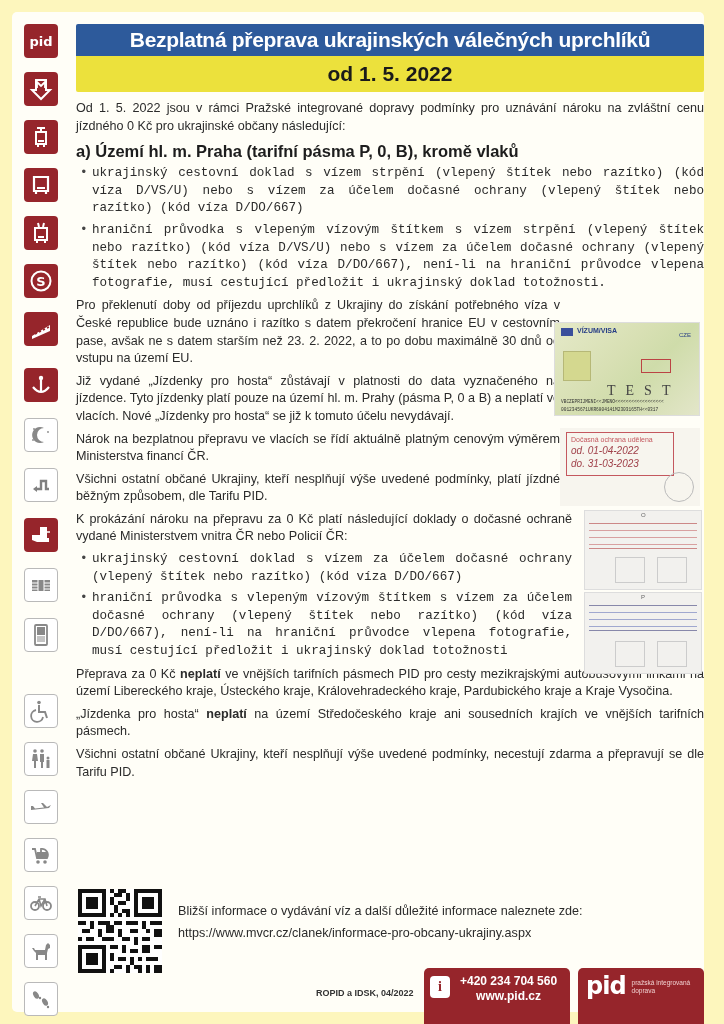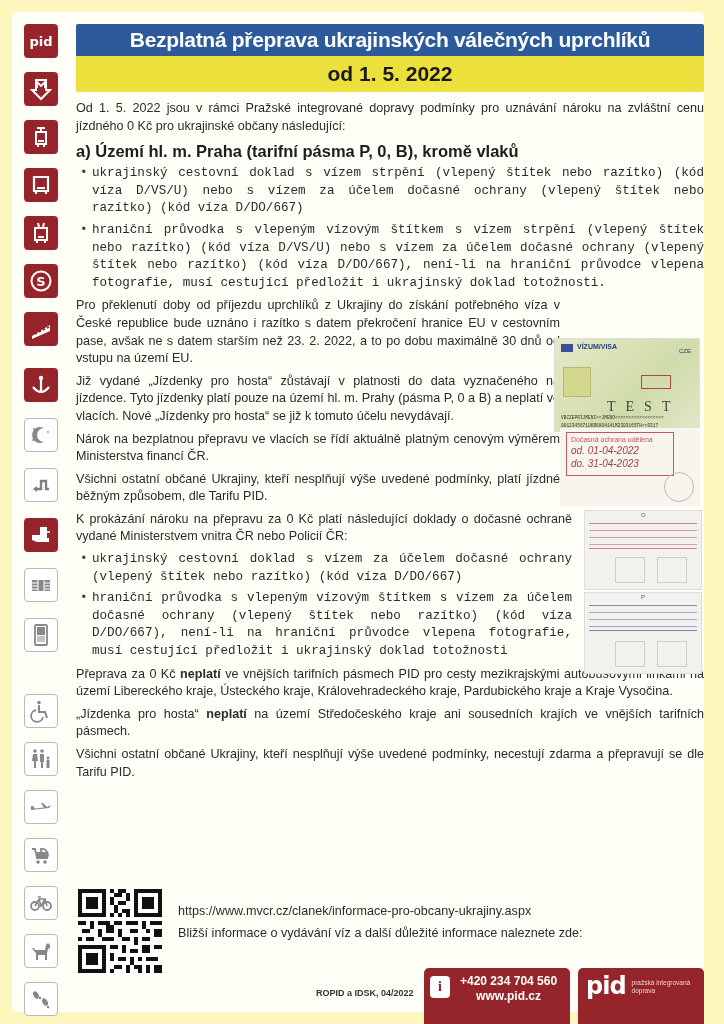--- a/index.html
+++ b/index.html
@@ -84,21 +84,21 @@
   .narrow2 { width: 496px; }
   b { font-weight: bold; }
 
   
   .doc-img {
     position: absolute;
     background: #f3f1ea;
     border: 1px solid #ddd;
   }
   .visa {
-    left: 554px; top: 338px; width: 146px; height: 94px;
+    left: 554px; top: 322px; width: 146px; height: 94px;
     background: linear-gradient(135deg, #e5e9c8 0%, #d8e0b4 40%, #cfdcaa 60%, #e3e6c9 100%);
   }
   .visa .hdr { position:absolute; left:6px; top:5px; width:12px; height:8px; background:#3a4f9b; }
   .visa .ttl { position:absolute; left:22px; top:4px; font-size:7px; font-weight:bold; color:#263d85; }
   .visa .cze { position:absolute; right:8px; top:9px; font-size:6px; color:#263d85; }
   .visa .photo { position:absolute; left:8px; top:28px; width:28px; height:30px; background:#d4d88f; border:1px solid #b6b877;}
   .visa .stamp { position:absolute; left:86px; top:36px; width:30px; height:14px; border:1px solid #b44; }
   .visa .test { position:absolute; left:52px; top:60px; font-family:"Liberation Serif",serif; font-size:14px; letter-spacing:10px; color:#444; }
   .visa .mrz { position:absolute; left:6px; right:6px; font-family:"Liberation Mono",monospace; font-size:4.5px; color:#333; white-space:nowrap; overflow:hidden; }
   .visa .mrz1 { top:76px; } .visa .mrz2 { top:84px; }
@@ -341,21 +341,21 @@
   <div class="stamp"></div>
   <div class="test">TEST</div>
   <div class="mrz mrz1">VBCZEPRIJMENI&lt;&lt;JMENO&lt;&lt;&lt;&lt;&lt;&lt;&lt;&lt;&lt;&lt;&lt;&lt;&lt;&lt;&lt;&lt;&lt;&lt;</div>
   <div class="mrz mrz2">0012345671UKR6804141M2303165TH&lt;&lt;0317</div>
 </div>
 
 <div class="doc-img stamp-img">
   <div class="stamp-box">
     <div>Dočasná ochrana udělena</div>
     <div class="row"><span>od</span>. <span>01-04-2022</span></div>
-    <div class="row"><span>do</span>. <span>31-04-2023</span></div>
+    <div class="row"><span>do</span>. <span>31-03-2023</span></div>
   </div>
   <div class="stamp-sig"></div>
 </div>
 
 <div class="doc-img form-img">
   <div style="position:absolute;left:56px;top:1px;font-size:6px;color:#666;">O</div>
   <div class="form-lines red"></div>
   <div class="form-box" style="left:30px;"></div>
   <div class="form-box" style="left:72px;"></div>
 </div>
@@ -382,22 +382,22 @@
       <path d="M1 10h2v1H1z M5 10h1v2H5z M7 9h2v2H7z M10 10h1v2h-1z M13 10h2v1h-2z M17 10h1v1h-1z M19 10h2v2h-2z"></path>
       <path d="M0 12h1v1H0z M2 12h2v1H2z M6 12h3v1H6z M11 12h2v1h-2z M14 12h1v2h-1z M16 12h2v1h-2z"></path>
       <path d="M8 14h2v1H8z M11 14h1v2h-1z M13 15h2v1h-2z M16 14h2v2h-2z M19 14h2v1h-2z"></path>
       <path d="M8 16h1v2H8z M10 17h2v1h-2z M13 17h1v2h-1z M15 17h1v1h-1z M17 17h3v1h-3z"></path>
       <path d="M9 19h2v1H9z M12 19h1v2h-1z M14 19h2v1h-2z M17 19h1v2h-1z M19 19h2v2h-2z M8 20h1v1H8z M15 20h1v1h-1z"></path>
     </g>
   </svg>
 </div>
 
 <div class="footer-info">
+  <div>Bližší informace o vydávání víz a další důležité informace naleznete zde:</div>
   <div>https://www.mvcr.cz/clanek/informace-pro-obcany-ukrajiny.aspx</div>
-  <div>Bližší informace o vydávání víz a další důležité informace naleznete zde:</div>
 </div>
 
 <div class="credits">ROPID a IDSK, 04/2022</div>
 
 <div class="contact-box">
   <div class="info-icon">i</div>
   <div class="contact-text">
     <div>+420 234 704 560</div>
     <div>www.pid.cz</div>
   </div>

